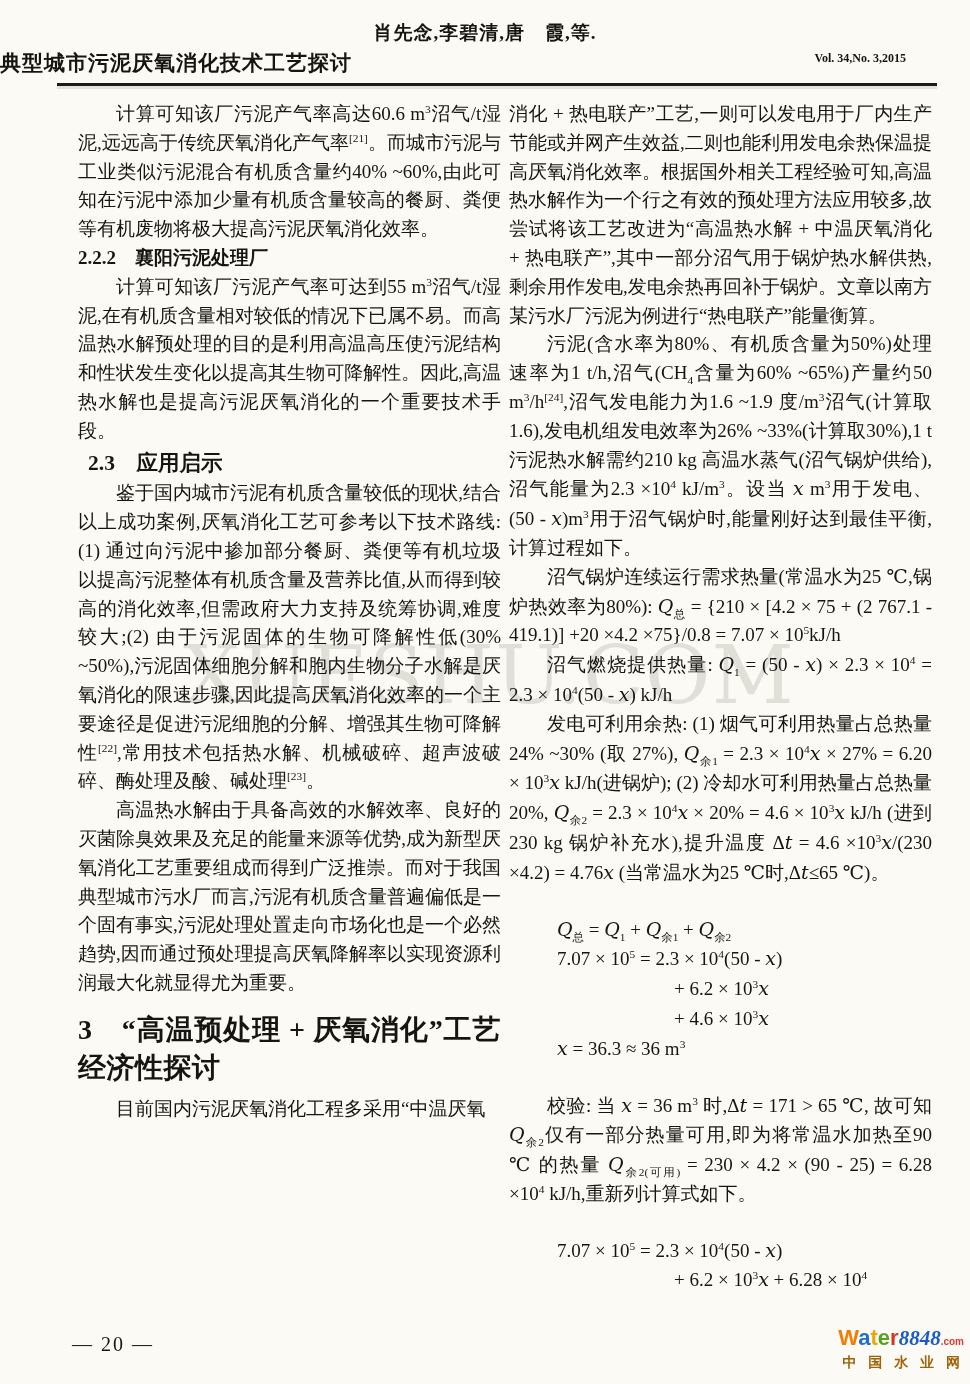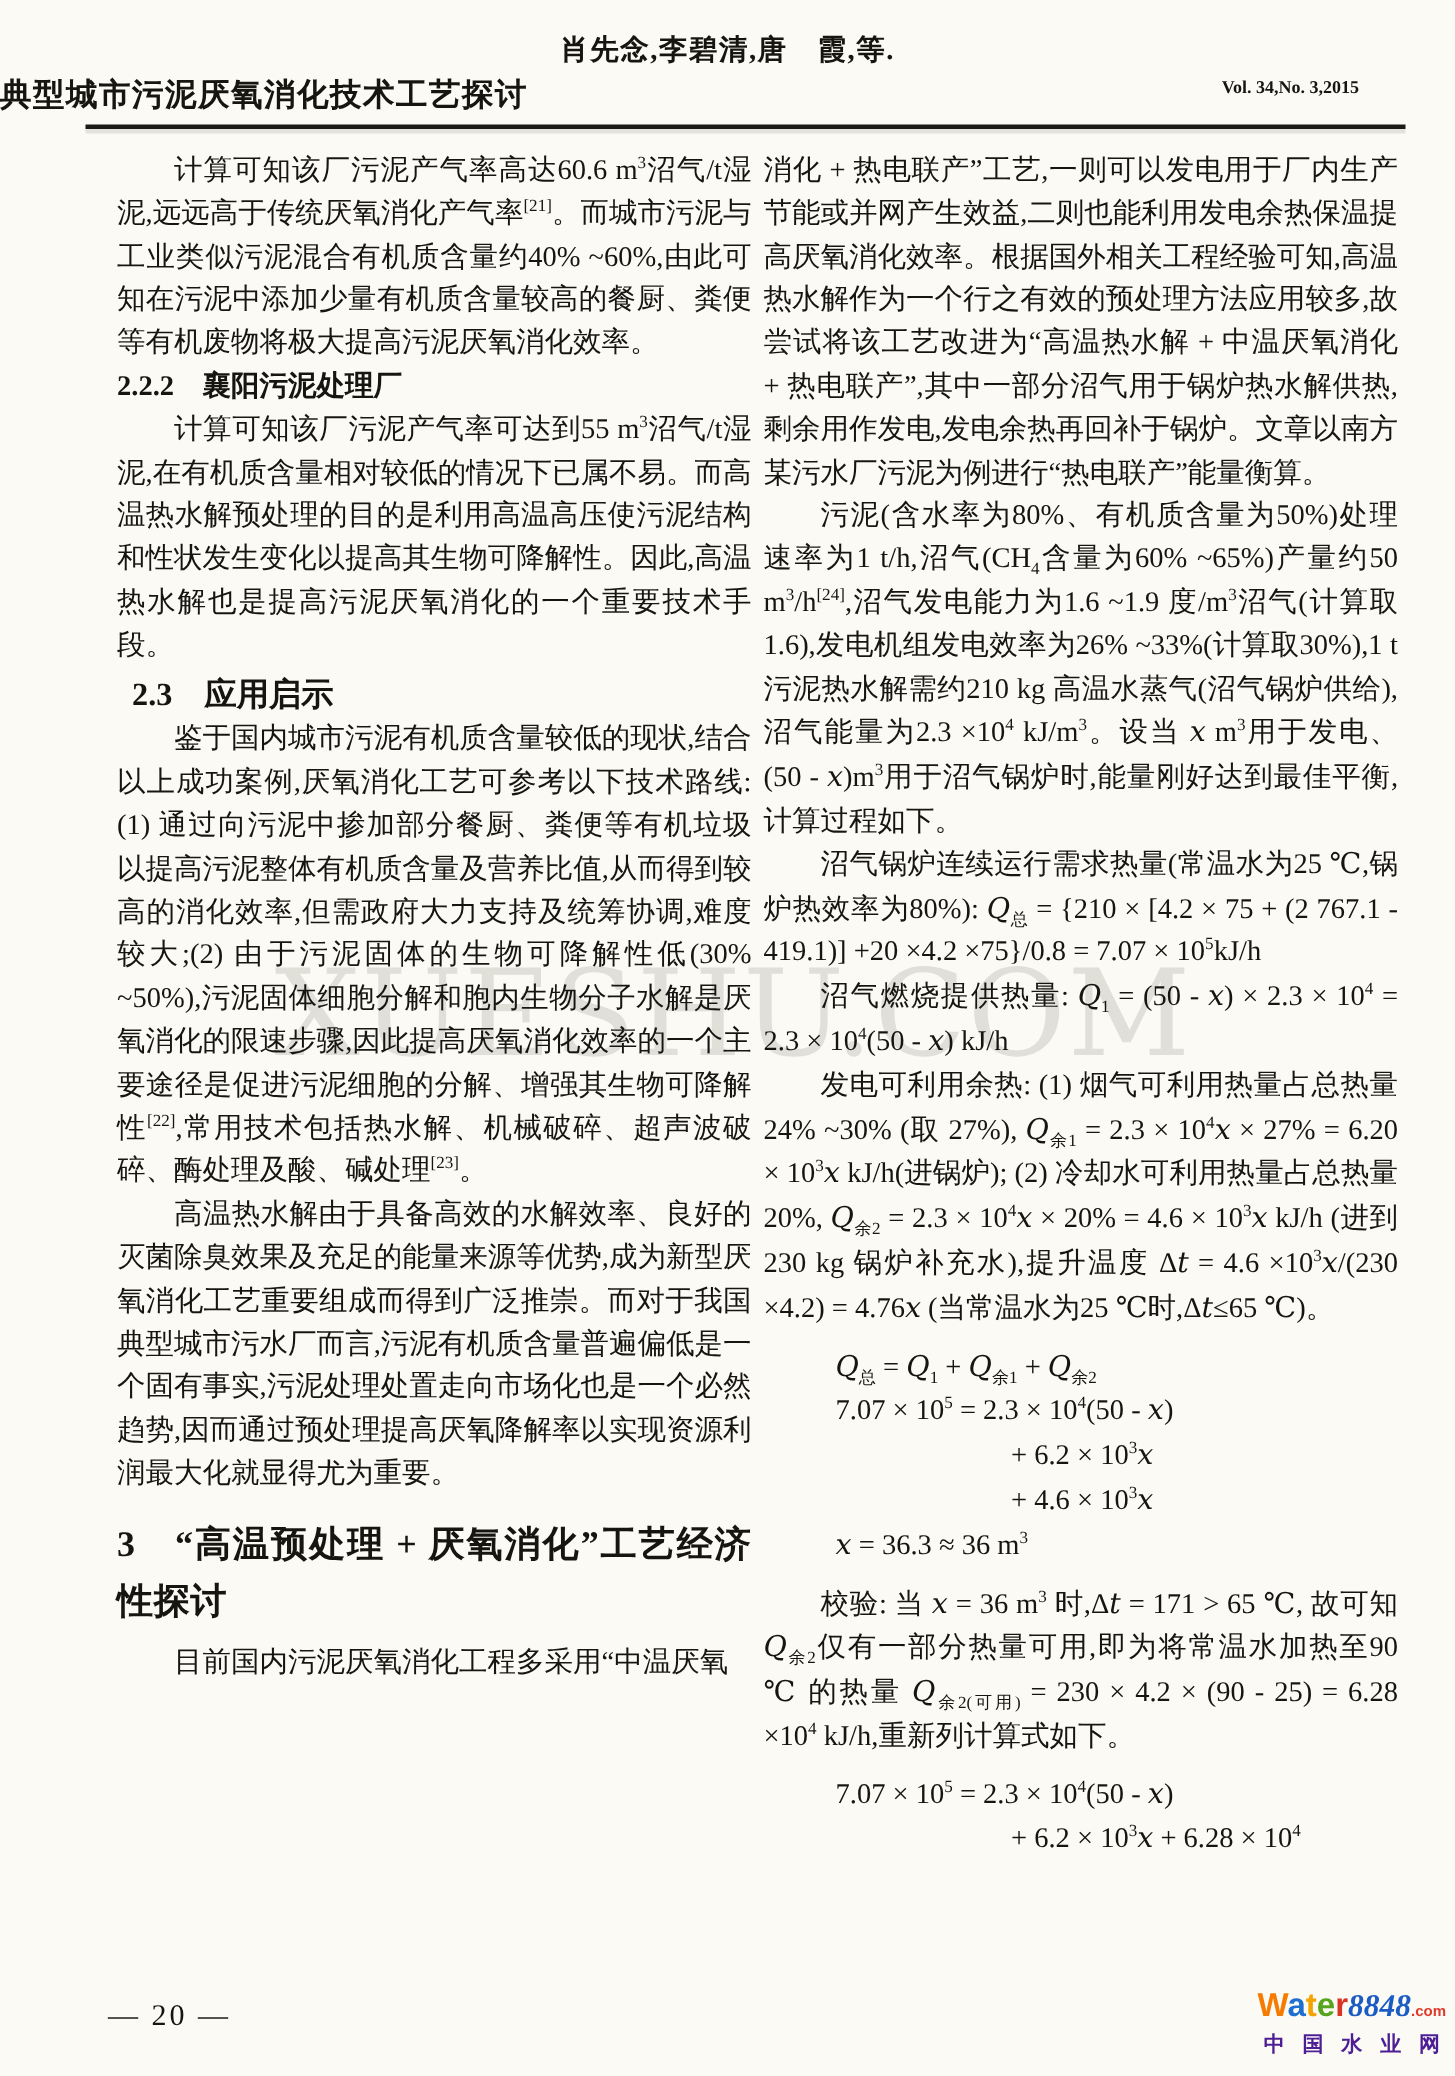--- a/index.html
+++ b/index.html
@@ -26,25 +26,25 @@
           box-shadow:0 3px 0 rgba(60,58,52,0.12); z-index:1; }
   .columns {
     position:absolute; top:100px; left:78px; width:854px;
     display:flex; gap:8px; z-index:1;
   }
   .col { width:423px; font-size:19px; line-height:28.8px; text-align:justify; }
   .col > div { text-align:justify; }
   .para.indent { text-indent:2em; }
   .h3 { font-weight:700; }
   .h2 { font-weight:700; font-size:21.5px; margin:3px 10px 2px; }
-  .h1 { font-weight:700; font-size:24px; line-height:38px; margin:13px 0 8px;
+  .h1 { font-weight:700; font-size:28px; line-height:38px; margin:13px 0 8px;
         letter-spacing:0.5px; text-align:center; }
   sup, sub { font-size:0.60em; line-height:0; }
   i { font-style:italic; font-family:"DejaVu Serif",serif; }
-  .eq { margin:9px 0; }
+  .eq { margin:27px 0; }
   .eq-line { text-align:left !important; }
   .eq-line.ind0 { padding-left:48px; }
   .eq-line.ind1 { padding-left:165px; }
   .pageno { position:absolute; left:72px; bottom:28px; font-size:20px; letter-spacing:2px; z-index:1; }
   .logo { position:absolute; right:6px; bottom:12px; width:160px; text-align:right;
           font-family:"Liberation Sans","DejaVu Sans",sans-serif; z-index:1; }
   .logo-top { font-weight:700; font-size:22px; line-height:23px; white-space:nowrap; }
   .logo-num { font-style:italic; font-size:21px; font-family:"Liberation Serif",serif; font-weight:700; }
   .logo-com { font-size:10px; font-weight:700; }
   .logo-sub { font-size:14px; font-weight:700; letter-spacing:4px; margin-top:1px; white-space:nowrap; }
@@ -93,15 +93,15 @@
         </div>
       </div>
   </div>
 
   <div class="pageno">— 20 —</div>
 
   <div class="logo">
     <div class="logo-top">
       <span id="logo-word"><span style="color: rgb(245, 124, 0);">W</span><span style="color: rgb(30, 111, 208);">a</span><span style="color: rgb(245, 163, 0);">t</span><span style="color: rgb(87, 164, 31);">e</span><span style="color: rgb(217, 52, 37);">r</span></span><span class="logo-num" id="logo-num" style="color: rgb(26, 92, 196);">8848</span><span class="logo-com" id="logo-com" style="color: rgb(224, 58, 42);">.com</span>
     </div>
-    <div class="logo-sub" id="logo-sub" style="color: #4c1d95;">中 国 水 业 网</div>
+    <div class="logo-sub" id="logo-sub" style="color: #a16207;">中 国 水 业 网</div>
   </div>
 </div>
 
 </body></html>

